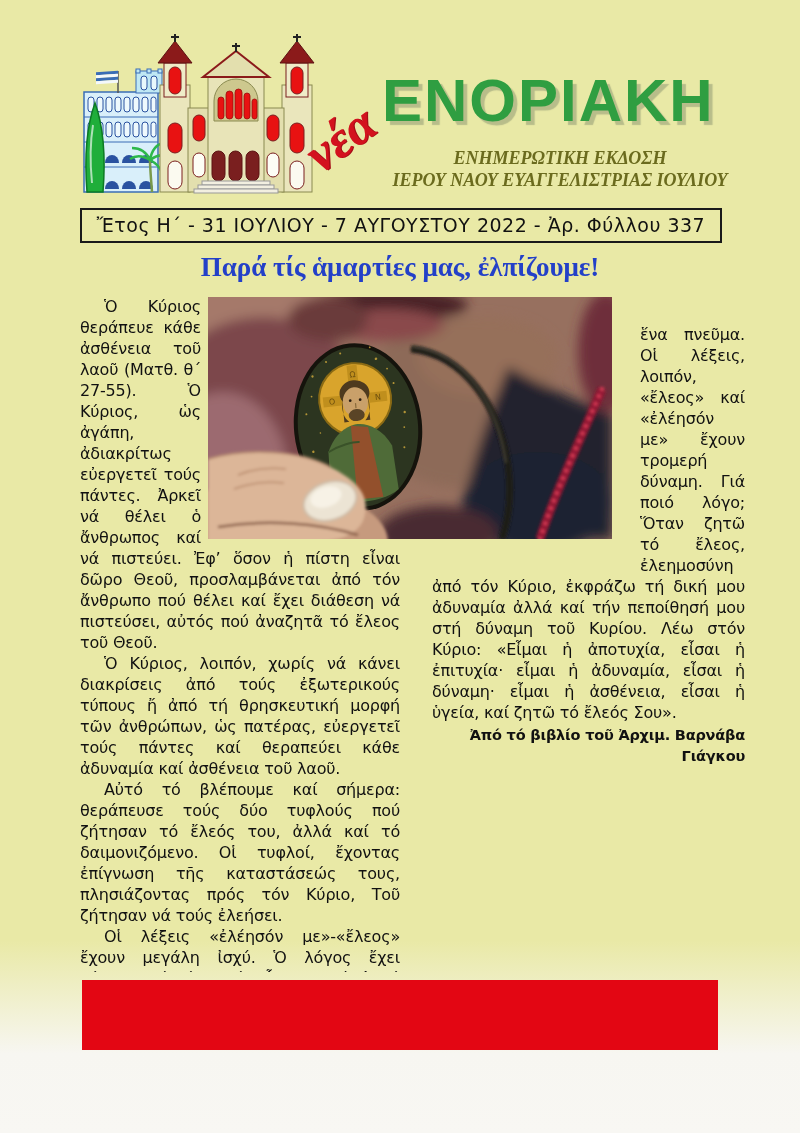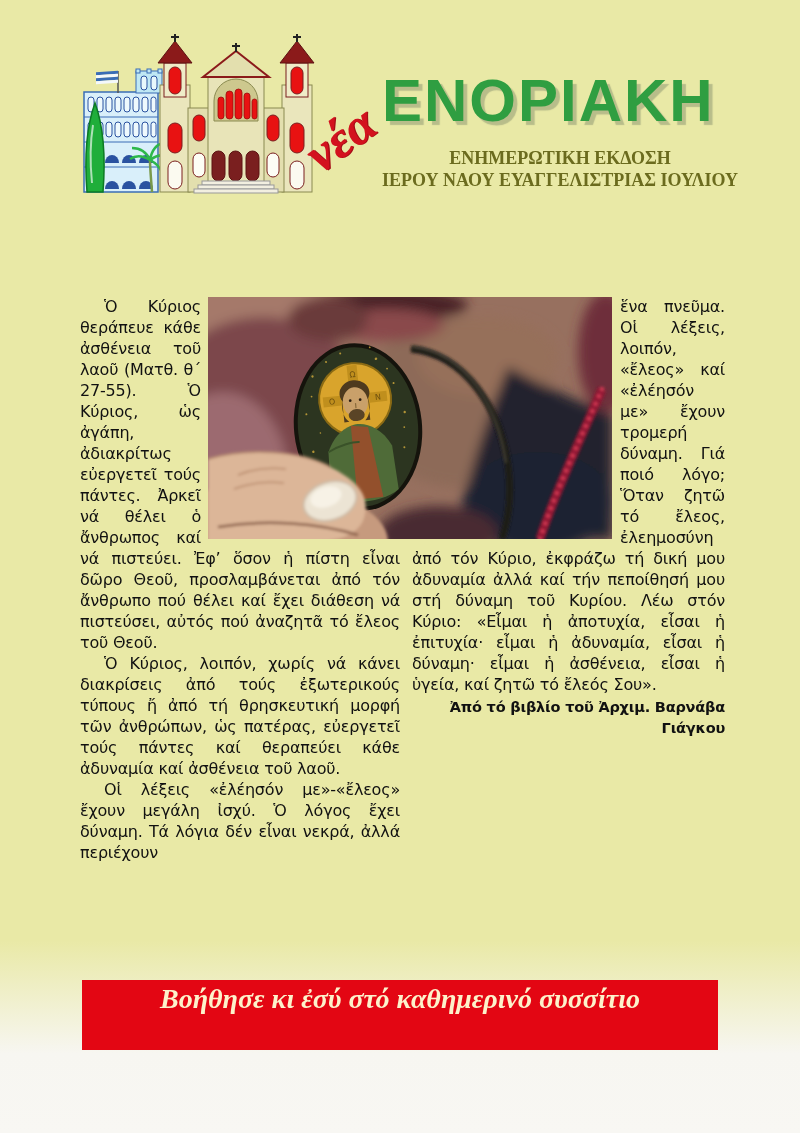--- a/index.html
+++ b/index.html
@@ -20,21 +20,21 @@
   .masthead-title{
     position:absolute;left:382px;top:66px;width:400px;
     font-family:"Liberation Sans","DejaVu Sans",sans-serif;
     font-weight:bold;font-size:60px;letter-spacing:2px;color:#2f9e41;
     text-shadow:4px 4px 1px rgba(125,135,105,0.45);
     white-space:nowrap;
   }
   .subtitle{
     position:absolute;left:380px;top:147px;width:360px;text-align:center;
     font-family:"Liberation Serif","DejaVu Serif",serif;font-weight:bold;
-    color:#6b6b1e;font-size:18px;line-height:22px;white-space:nowrap;
+    color:#6b6b1e;font-size:18px;line-height:22px;white-space:nowrap;font-style:italic;
   }
   
   .issue-bar{
     position:absolute;left:80px;top:208px;width:638px;height:31px;
     border:2px solid #1a1a1a;text-align:center;line-height:31px;
     font-size:19px;letter-spacing:0.5px;color:#111;
   }
   
   .headline{
     position:absolute;left:0;top:252px;width:800px;margin:0;text-align:center;
@@ -42,21 +42,21 @@
     font-size:27px;color:#2340c8;
   }
   
   .photo{position:absolute;left:208px;top:297px;width:404px;height:242px;overflow:hidden;}
   .col{
     position:absolute;top:296px;height:676px;overflow:hidden;
     font-size:16px;line-height:21px;color:#111;text-align:justify;
     letter-spacing:-0.2px;
   }
   .col-left{left:80px;width:320px;}
-  .col-right{left:412px;width:313px;}
+  .col-right{left:432px;width:313px;margin-top:28px;}
   .float-r{float:right;width:199px;height:246px;}
   .float-l{float:left;width:208px;height:246px;}
   .col p{margin:0;text-indent:24px;}
   .col p.noindent{text-indent:0;}
   .attr1{font-weight:bold;text-align:right;font-size:14.5px;margin-top:2px !important;text-indent:0 !important;}
   
   .banner{
     position:absolute;left:82px;top:980px;width:636px;height:70px;
     background:#e30613;text-align:center;
     font-family:"Liberation Serif","DejaVu Serif",serif;
@@ -191,21 +191,23 @@
     </svg>
 
     <div class="nea">νέα</div>
     <div class="masthead-title">ΕΝΟΡΙΑΚΗ</div>
     <div class="subtitle">
       <div>ΕΝΗΜΕΡΩΤΙΚΗ ΕΚΔΟΣΗ</div>
       <div>ΙΕΡΟΥ ΝΑΟΥ ΕΥΑΓΓΕΛΙΣΤΡΙΑΣ ΙΟΥΛΙΟΥ</div>
     </div>
   </header>
 
-
+  <div class="issue-bar">Ἔτος Η΄  -  31  ΙΟΥΛΙΟΥ - 7  ΑΥΓΟΥΣΤΟΥ 2022  -  Ἀρ. Φύλλου 337</div>
+
+  <h1 class="headline">Παρά τίς ἁμαρτίες μας, ἐλπίζουμε!</h1>
 
   <div class="photo">
     <svg width="404" height="242" viewBox="0 0 404 242">
       <defs>
         <filter id="b6" x="-30%" y="-30%" width="160%" height="160%">
             <feGaussianBlur stdDeviation="6"></feGaussianBlur>
           </filter>
         <filter id="b2" x="-30%" y="-30%" width="160%" height="160%">
             <feGaussianBlur stdDeviation="1.6"></feGaussianBlur>
           </filter>
@@ -295,27 +297,27 @@
         <path d="M26,192 C42,186 60,184 76,186" stroke="#b88a6c" stroke-width="1.5" fill="none"></path>
         <path d="M10,230 C60,222 110,226 150,238" stroke="#8a5f48" stroke-width="2.5" fill="none"></path>
       </g>
     </svg>
   </div>
 
   <div class="col col-left">
     <div class="float-r"></div>
     <p>Ὁ Κύριος θεράπευε κάθε ἀσθένεια τοῦ λαοῦ (Ματθ. θ΄ 27-55). Ὁ Κύριος, ὡς ἀγάπη, ἀδιακρίτως εὐεργετεῖ τούς πάντες. Ἀρκεῖ νά θέλει ὁ ἄνθρωπος καί νά πιστεύει. Ἐφ’ ὅσον ἡ πίστη εἶναι δῶρο Θεοῦ, προσλαμβάνεται ἀπό τόν ἄνθρωπο πού θέλει καί ἔχει διάθεση νά πιστεύσει, αὐτός πού ἀναζητᾶ τό ἔλεος τοῦ Θεοῦ.</p>
     <p>Ὁ Κύριος, λοιπόν, χωρίς νά κάνει διακρίσεις ἀπό τούς ἐξωτερικούς τύπους ἤ ἀπό τή θρησκευτική μορφή τῶν ἀνθρώπων, ὡς πατέρας, εὐεργετεῖ τούς πάντες καί θεραπεύει κάθε ἀδυναμία καί ἀσθένεια τοῦ λαοῦ.</p>
+    <p>Αὐτό τό βλέπουμε καί σήμερα: θεράπευσε τούς δύο τυφλούς πού ζήτησαν τό ἔλεός του, ἀλλά καί τό δαιμονιζόμενο. Οἱ τυφλοί, ἔχοντας ἐπίγνωση τῆς καταστάσεώς τους, πλησιάζοντας πρός τόν Κύριο, Τοῦ ζήτησαν νά τούς ἐλεήσει.</p>
     <p>Οἱ λέξεις «ἐλέησόν με»-«ἔλεος» ἔχουν μεγάλη ἰσχύ. Ὁ λόγος ἔχει δύναμη. Τά λόγια δέν εἶναι νεκρά, ἀλλά περιέχουν</p>
   </div>
 
   <div class="col col-right">
     <div class="float-l"></div>
     <p class="noindent">ἕνα πνεῦμα. Οἱ λέξεις, λοιπόν, «ἔλεος» καί «ἐλέησόν με» ἔχουν τρομερή δύναμη. Γιά ποιό λόγο; Ὅταν ζητῶ τό ἔλεος, ἐλεημοσύνη ἀπό τόν Κύριο, ἐκφράζω τή δική μου ἀδυναμία ἀλλά καί τήν πεποίθησή μου στή δύναμη τοῦ Κυρίου. Λέω στόν Κύριο: «Εἶμαι ἡ ἀποτυχία, εἶσαι ἡ ἐπιτυχία· εἶμαι ἡ ἀδυναμία, εἶσαι ἡ δύναμη· εἶμαι ἡ ἀσθένεια, εἶσαι ἡ ὑγεία, καί ζητῶ τό ἔλεός Σου».</p>
     <p class="attr1">Ἀπό τό βιβλίο τοῦ Ἀρχιμ. Βαρνάβα Γιάγκου</p>
 
   </div>
 
   <div class="banner">
-    <div>Βοήθησε κι ἐσύ στό καθημερινό συσσίτιο</div>
   </div>
 
 </div>
 
 </body></html>

